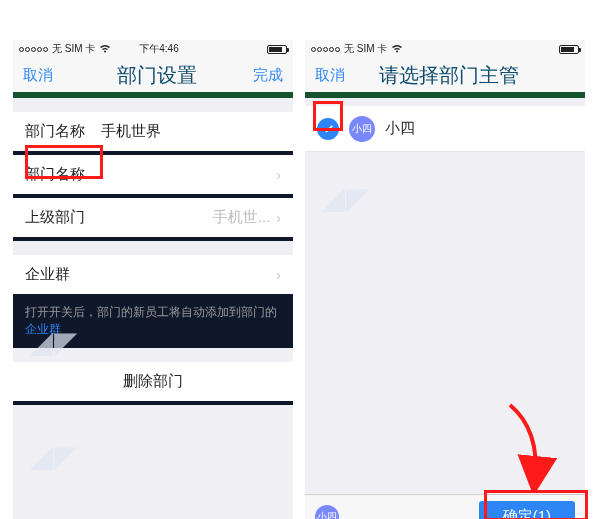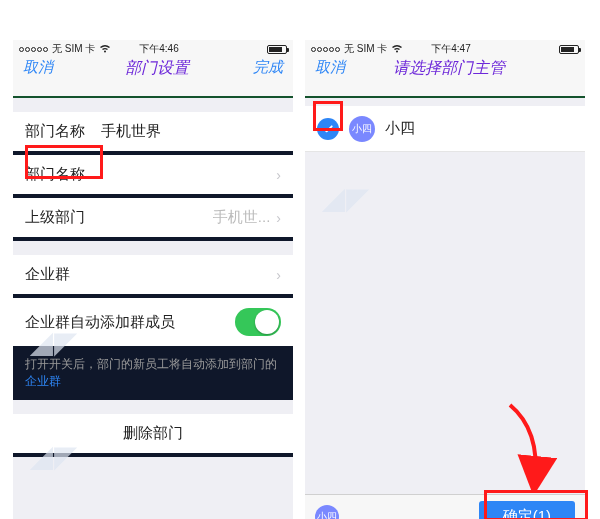--- a/index.html
+++ b/index.html
@@ -14,22 +14,22 @@
   .status .mid { position: absolute; left: 12px; right: 0; text-align: center; font-size: 10px; }
   .status .sigs { display: flex; align-items: center; gap: 4px; position: relative; z-index: 1; }
   .status .right-icons { display: flex; align-items: center; gap: 4px; position: relative; z-index: 1; }
   .dots { display: flex; gap: 1px; }
   .dot { width: 5px; height: 5px; border-radius: 50%; border: 1px solid #222; }
   .batt { width: 20px; height: 9px; border: 1px solid #222; border-radius: 2px; position: relative; }
   .batt::after { content:""; position:absolute; right:-3px; top:2px; width:2px; height:4px; background:#222; border-radius:0 1px 1px 0; }
   .batt .fill { position:absolute; left:1px; top:1px; bottom:1px; width: 70%; background:#222; }
 
   
-  .nav { height: 40px; background: #f7f7f7; border-bottom: 2px solid #14532d; display: flex; justify-content: space-between; padding: 0 10px; position: relative; font-style: italic; }
-  .nav .title { position: absolute; left: 8px; right: 0; text-align: center; font-size: 16px; font-weight: 500; color: #6d28d9; }
+  .nav { height: 40px; background: #f7f7f7; border-bottom: 6px solid #14532d; display: flex; align-items: center; justify-content: space-between; padding: 0 10px; position: relative; }
+  .nav .title { position: absolute; left: 8px; right: 0; text-align: center; font-size: 20px; font-weight: 500; color: #0c4a6e; }
   .nav .btn { font-size: 15px; color: #2e86f6; position: relative; z-index: 1; }
 
   
   .section-gap { height: 14px; background: #efeff4; }
   .cell { background: #fff; padding: 10px 12px; border-bottom: 4px solid #0f172a; display: flex; align-items: center; font-size: 15px; color: #222; position: relative; }
   .cell:last-child { border-bottom: none; }
   .cell .label { flex: 0 0 auto; }
   .cell .value { margin-left: 16px; color: #222; }
   .cell .value.gray { margin-left: auto; color: #bbb; }
   .cell .chev { margin-left: 6px; color: #c7c7cc; font-size: 14px; }
@@ -113,26 +113,20 @@
       <span class="label">上级部门</span>
       <span class="value gray">手机世...</span>
       <span class="chev">›</span>
     </div>
 
     <div class="section-gap"></div>
     <div class="cell">
       <span class="label">企业群</span>
       <span class="chev" style="margin-left:auto">›</span>
     </div>
-    <div class="cell">
-      <span class="label">企业群自动添加群成员</span>
-      <div class="switch">
-          <div class="knob"></div>
-        </div>
-    </div>
     <div class="hint">
       <span>打开开关后，部门的新员工将自动添加到部门的</span><span class="link">企业群</span>
     </div>
 
     <div class="section-gap"></div>
     <div class="cell center">
       <span>删除部门</span>
     </div>
     <div style="flex:1; background:#efeff4; height:120px;"></div>
 
@@ -150,21 +144,20 @@
             <span class="dot"></span>
             <span class="dot"></span>
         </div>
         <span>无 SIM 卡</span>
         <span>
           <svg width="12" height="9" viewBox="0 0 12 9">
               <path d="M6 8.5a1 1 0 100-2 1 1 0 000 2zM3 5a5 5 0 016 0l-1 1a3.5 3.5 0 00-4 0zM1 3a8 8 0 0110 0l-1 1a6.5 6.5 0 00-8 0z" fill="#222"></path>
             </svg>
         </span>
       </div>
-      <div class="mid">下午4:47</div>
       <div class="right-icons">
         <div class="batt">
             <div class="fill"></div>
           </div>
       </div>
     </div>
 
     <div class="nav">
       <span class="btn">取消</span>
       <span class="title">请选择部门主管</span>

